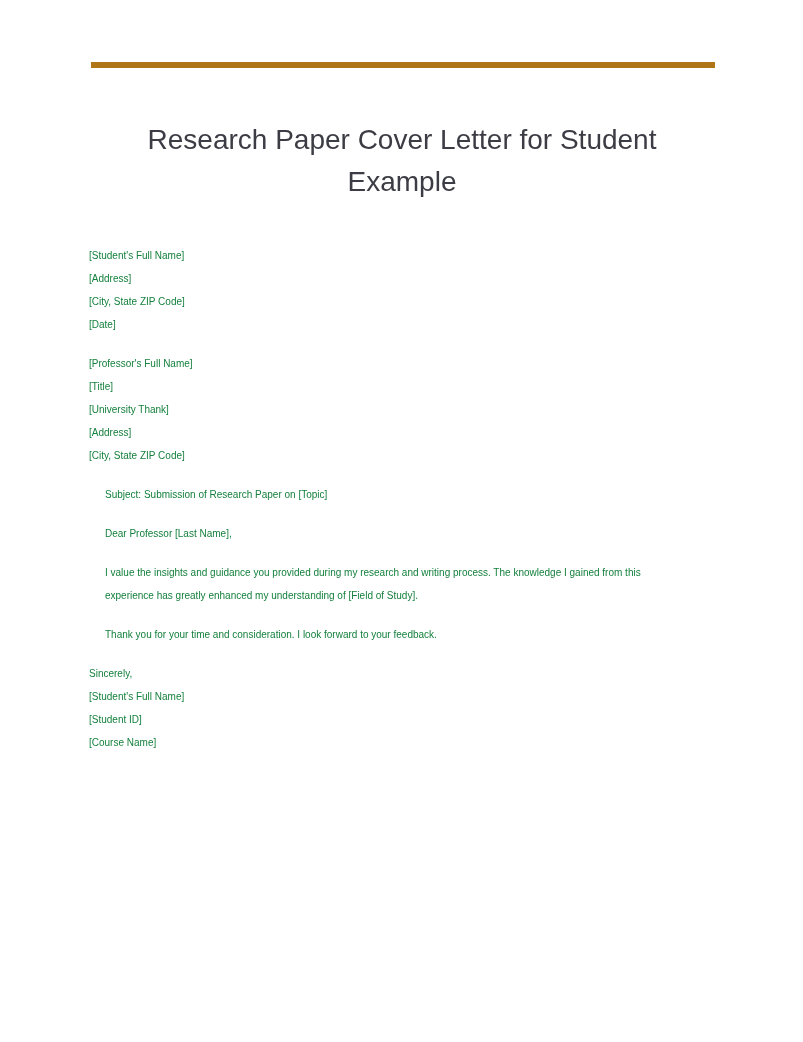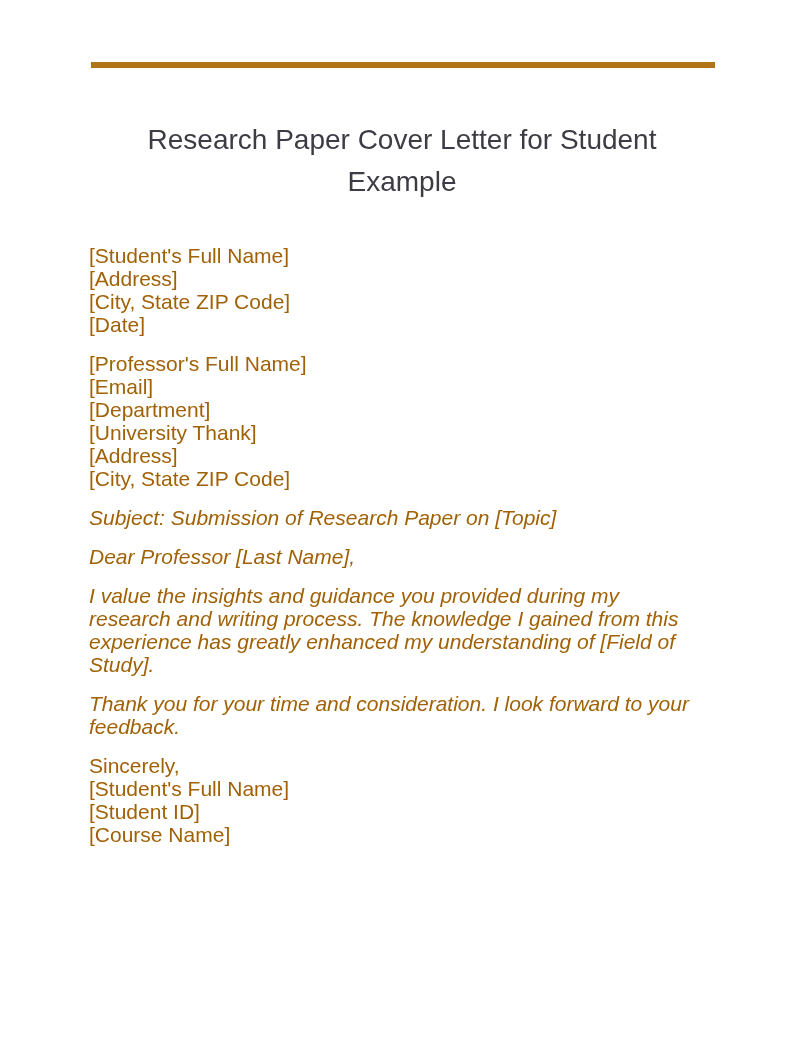--- a/index.html
+++ b/index.html
@@ -1,43 +1,42 @@
 <!DOCTYPE html>
 <html><head>
   <meta charset="utf-8">
   <style>
     html, body { margin: 0; padding: 0; background: #ffffff; }
     body { width: 803px; height: 1042px; position: relative; overflow: hidden;
       font-family: "Liberation Sans", sans-serif; color: #3a3a3a; }
     .top-bar { position: absolute; left: 91px; top: 62px; width: 624px; height: 6px; }
     .title { position: absolute; left: 91px; top: 103px; width: 590px; text-align: center;
       font-size: 28px; line-height: 42px; color: #3c3c44; font-weight: normal; margin: 16px; }
-    .body-text { position: absolute; left: 89px; top: 244px; width: 600px; font-size: 21px; line-height: 23px; color: #a16207; }
+    .body-text { position: absolute; left: 89px; top: 244px; width: 600px; font-size: 10px; line-height: 23px; color: #15803d; }
     .block { margin: 0 0 16px 0; }
     .line { display: block; white-space: nowrap; }
-    p.para { margin: 0 0 16px 0; font-style: italic; }
+    p.para { margin: 0 0 16px 16px; }
   </style>
 </head>
 <body>
 
 <div class="top-bar" style="background: rgb(176, 117, 22);"></div>
 
 <h1 class="title">Research Paper Cover Letter for Student Example</h1>
 
 <div class="body-text">
   <div class="block">
     <span class="line">[Student's Full Name]</span>
     <span class="line">[Address]</span>
     <span class="line">[City, State ZIP Code]</span>
     <span class="line">[Date]</span>
   </div>
   <div class="block">
     <span class="line">[Professor's Full Name]</span>
-    <span class="line">[Email]</span>
-    <span class="line">[Department]</span>
+    <span class="line">[Title]</span>
     <span class="line">[University Thank]</span>
     <span class="line">[Address]</span>
     <span class="line">[City, State ZIP Code]</span>
   </div>
   <p class="para">Subject: Submission of Research Paper on [Topic]</p>
   <p class="para">Dear Professor [Last Name],</p>
   <p class="para">I value the insights and guidance you provided during my research and writing process. The knowledge I gained from this experience has greatly enhanced my understanding of [Field of Study].</p>
   <p class="para">Thank you for your time and consideration. I look forward to your feedback.</p>
   <div class="block">
     <span class="line">Sincerely,</span>

